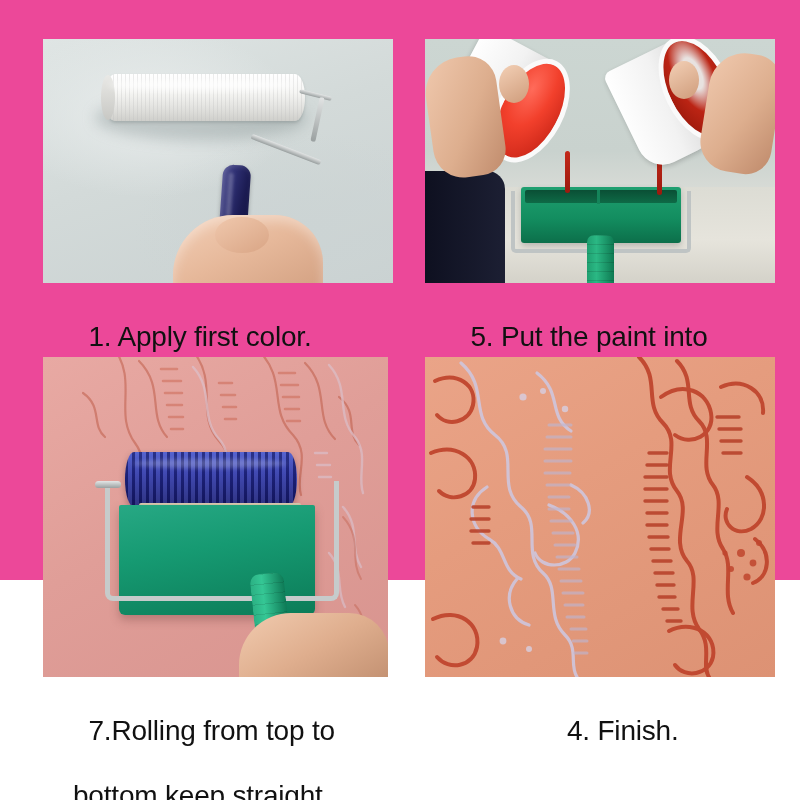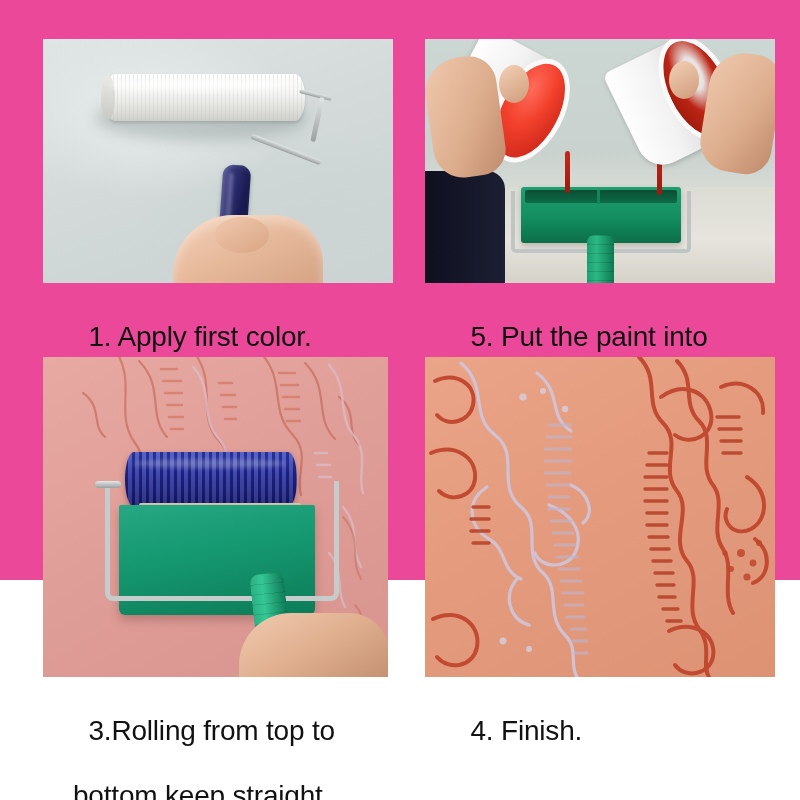--- a/index.html
+++ b/index.html
@@ -24,21 +24,21 @@
     background: #ec4899;
   }
 
   
   .step {
     position: absolute;
   }
   #step-1 { left: 43px;  top: 39px;  width: 350px; }
   #step-2 { left: 425px; top: 39px;  width: 350px; }
   #step-3 { left: 43px;  top: 357px; width: 345px; }
-  #step-4 { left: 425px; top: 357px; width: 350px; }
+  #step-4 { left: 425px; top: 357px; width: 350px; text-align: center; }
 
   .photo {
     position: relative;
     overflow: hidden;
     background: #d8dcd8;
   }
   #step-1 .photo { width: 350px; height: 244px; }
   #step-2 .photo { width: 350px; height: 244px; }
   #step-3 .photo { width: 345px; height: 320px; }
   #step-4 .photo { width: 350px; height: 320px; }
@@ -406,21 +406,21 @@
 
       <div class="p3-roller"></div>
       <div class="p3-machine-lip"></div>
       <div class="p3-machine-body"></div>
       <div class="p3-frame"></div>
       <div class="p3-knob"></div>
       <div class="p3-handle"></div>
       <div class="p3-hand"></div>
     </div>
     <div class="caption">
-      <span>3.Rolling from top to</span>
+      <span>7.Rolling from top to</span>
       <span class="l2">bottom,keep straight.</span>
     </div>
   </div>
 
   <div class="step" id="step-4">
     <div class="photo">
       <div class="p4-wall"></div>
       <svg class="p4-pattern" viewBox="0 0 350 320" preserveAspectRatio="none">
 
         <g fill="none" stroke="#cfc6dd" stroke-width="3.2" stroke-linecap="round" opacity="0.9">

